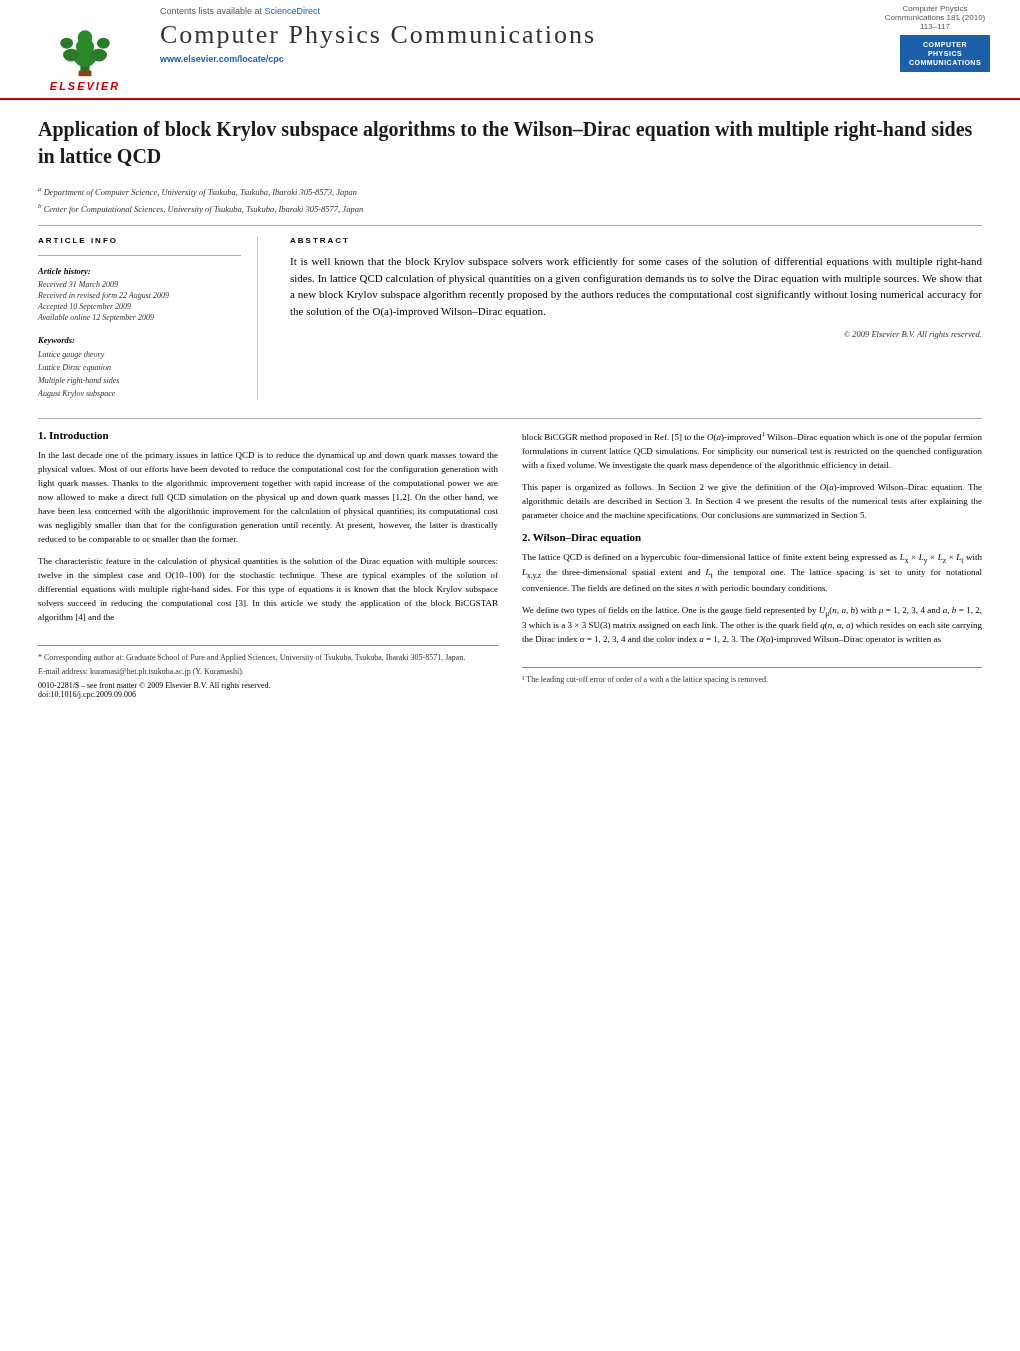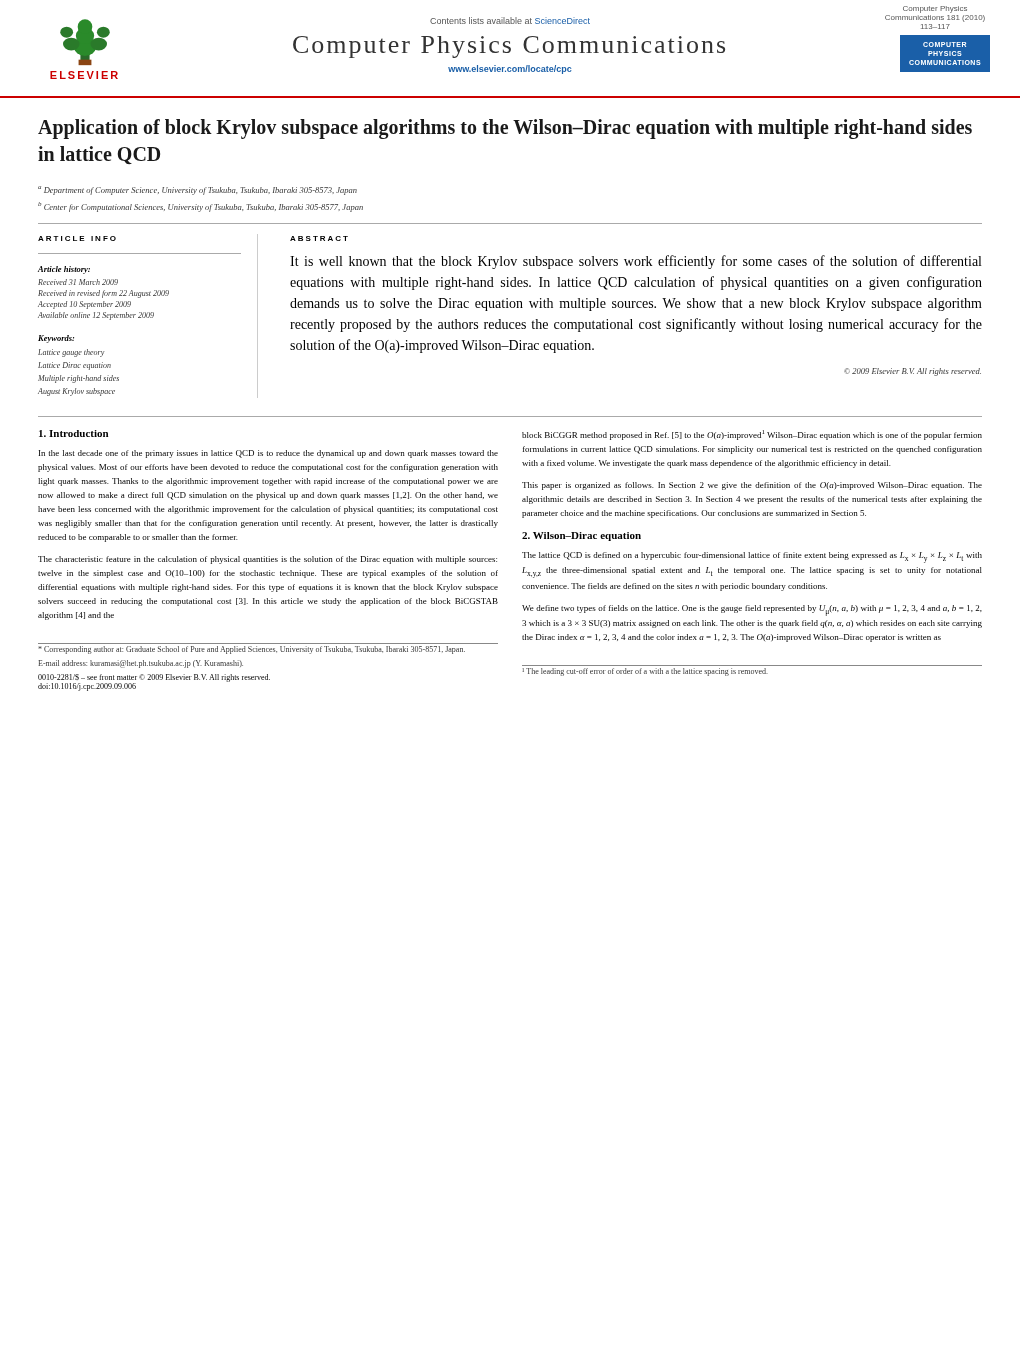--- a/index.html
+++ b/index.html
@@ -24,21 +24,22 @@
       border-bottom: 2px solid #c00;
       padding: 0 30px 6px 30px;
       display: flex;
       align-items: flex-start;
       justify-content: space-between;
       margin-bottom: 0;
     }
 
     .header-left {
       width: 110px;
-      padding-top: 12px;
+      padding-top: 23px;
+      font-style: italic;
     }
 
     .elsevier-logo {
       display: flex;
       flex-direction: column;
       align-items: center;
     }
 
     .elsevier-tree {
       width: 70px;
@@ -49,22 +50,21 @@
       font-family: Arial, sans-serif;
       font-size: 11px;
       font-weight: bold;
       color: #c00;
       letter-spacing: 2px;
       margin-top: 2px;
     }
 
     .header-center {
       flex: 1;
-      text-align: center;
-      padding: 16px 20px;
+      padding: 6px 20px;
     }
 
     .sciencedirect-line {
       font-family: Arial, sans-serif;
       font-size: 9px;
       color: #555;
       margin-bottom: 4px;
     }
 
     .sciencedirect-line a {
@@ -220,21 +220,21 @@
     .abstract-title {
       font-family: Arial, sans-serif;
       font-size: 8px;
       font-weight: bold;
       letter-spacing: 2px;
       text-transform: uppercase;
       margin-bottom: 8px;
     }
 
     .abstract-text {
-      font-size: 14px;
+      font-size: 11px;
       line-height: 1.5;
       color: #000;
       text-align: justify;
     }
 
     .copyright-line {
       font-size: 8.5px;
       color: #333;
       text-align: right;
       margin-top: 10px;
@@ -273,20 +273,21 @@
     }
 
     .body-text sup {
       font-size: 7px;
     }
 
     
     .footnote-area {
       border-top: 1px solid #888;
       margin-top: 20px;
+      padding-top: 6px;
     }
 
     .footnote-text {
       font-size: 8px;
       color: #333;
       line-height: 1.4;
       margin-bottom: 3px;
     }
 
     .doi-line {

